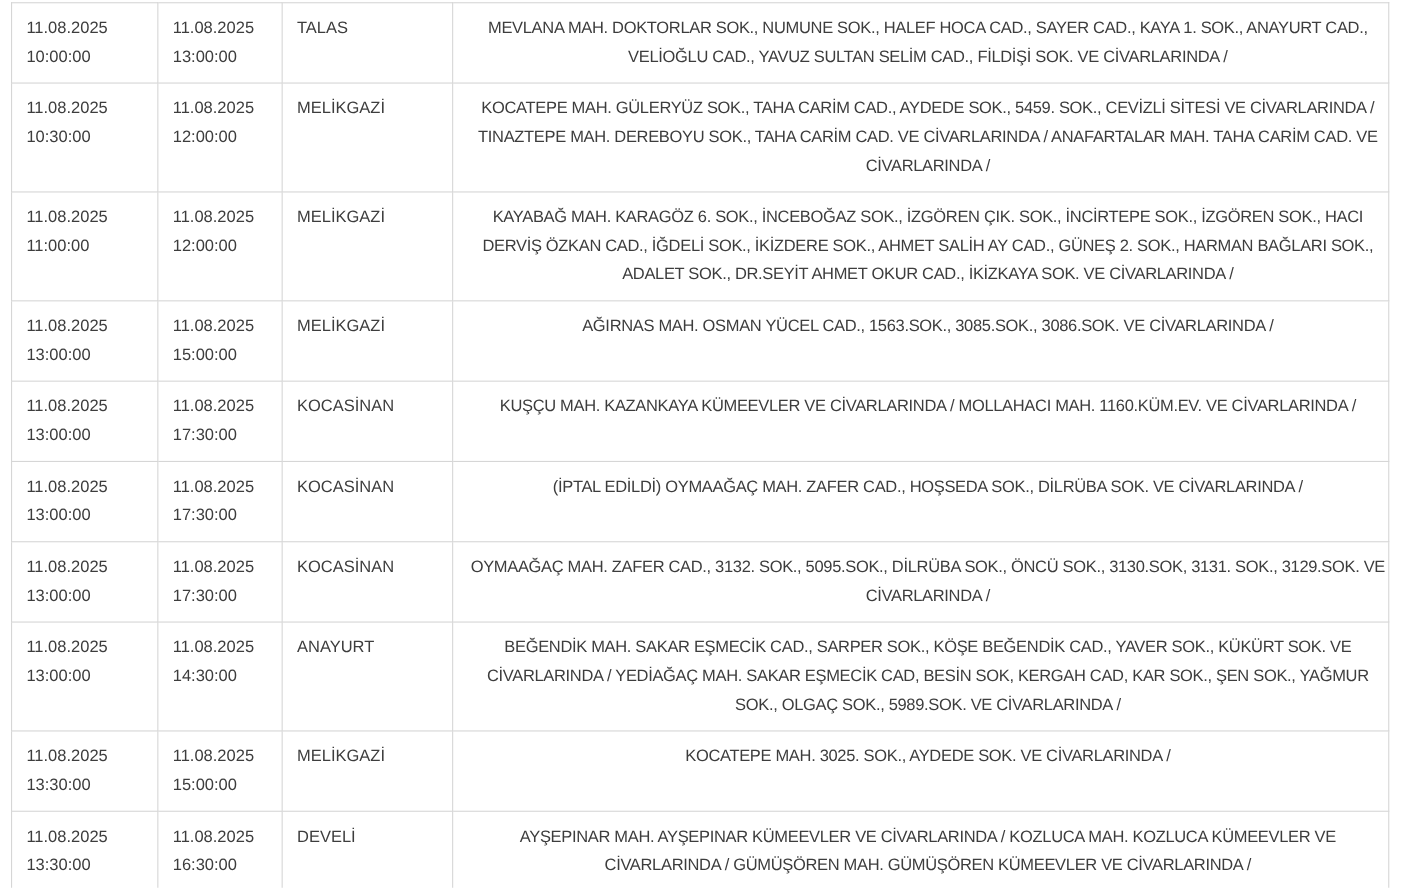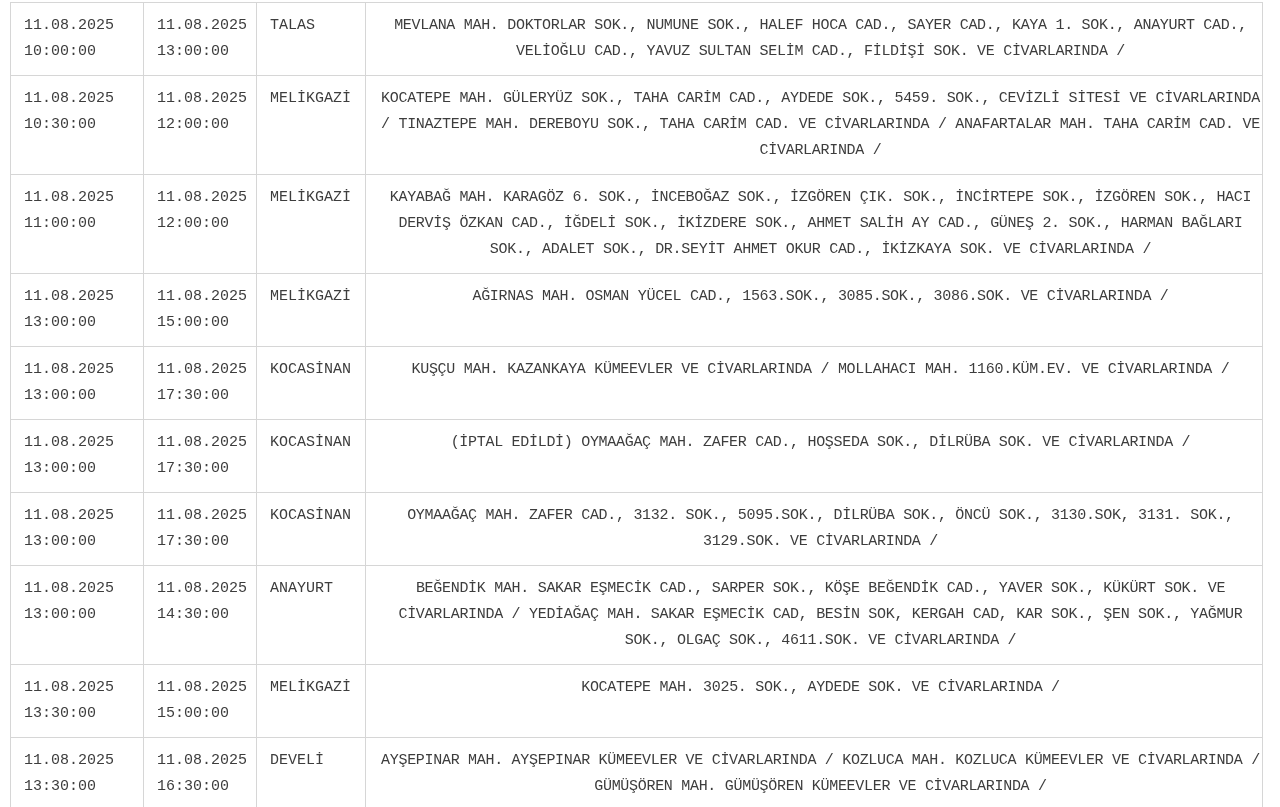--- a/index.html
+++ b/index.html
@@ -21,25 +21,24 @@
     background: #ffffff;
   }
   table.outage-table td {
     border: 1px solid var(--border-color, #d6d6d6);
     vertical-align: top;
     font-size: 15px;
     line-height: 26px;
     padding: 10px 0 10px 13px;
     color: var(--text-color, #3d3d3d);
     word-wrap: break-word;
-    font-family: Liberation Mono, monospace;
   }
   td.col-start   { width: 133px; }
   td.col-end     { width: 113px; }
-  td.col-district{ width: 109px; }
+  td.col-district{ width: 155px; }
   td.col-areas   { letter-spacing: -0.3px; text-align: center; }
 </style>
 </head>
 <body style="background: rgb(255, 255, 255);">
 
 <table class="outage-table">
   <tbody>
   <tr>
     <td class="col-start">
       <div>11.08.2025</div>
@@ -134,21 +133,21 @@
   <tr>
     <td class="col-start">
       <div>11.08.2025</div>
       <div>13:00:00</div>
     </td>
     <td class="col-end">
       <div>11.08.2025</div>
       <div>14:30:00</div>
     </td>
     <td class="col-district">ANAYURT</td>
-    <td class="col-areas">BEĞENDİK MAH. SAKAR EŞMECİK CAD., SARPER SOK., KÖŞE BEĞENDİK CAD., YAVER SOK., KÜKÜRT SOK. VE CİVARLARINDA / YEDİAĞAÇ MAH. SAKAR EŞMECİK CAD, BESİN SOK, KERGAH CAD, KAR SOK., ŞEN SOK., YAĞMUR SOK., OLGAÇ SOK., 4611.SOK. VE CİVARLARINDA /</td>
+    <td class="col-areas">BEĞENDİK MAH. SAKAR EŞMECİK CAD., SARPER SOK., KÖŞE BEĞENDİK CAD., YAVER SOK., KÜKÜRT SOK. VE CİVARLARINDA / YEDİAĞAÇ MAH. SAKAR EŞMECİK CAD, BESİN SOK, KERGAH CAD, KAR SOK., ŞEN SOK., YAĞMUR SOK., OLGAÇ SOK., 5989.SOK. VE CİVARLARINDA /</td>
   </tr>
 
   <tr>
     <td class="col-start">
       <div>11.08.2025</div>
       <div>13:30:00</div>
     </td>
     <td class="col-end">
       <div>11.08.2025</div>
       <div>15:00:00</div>

